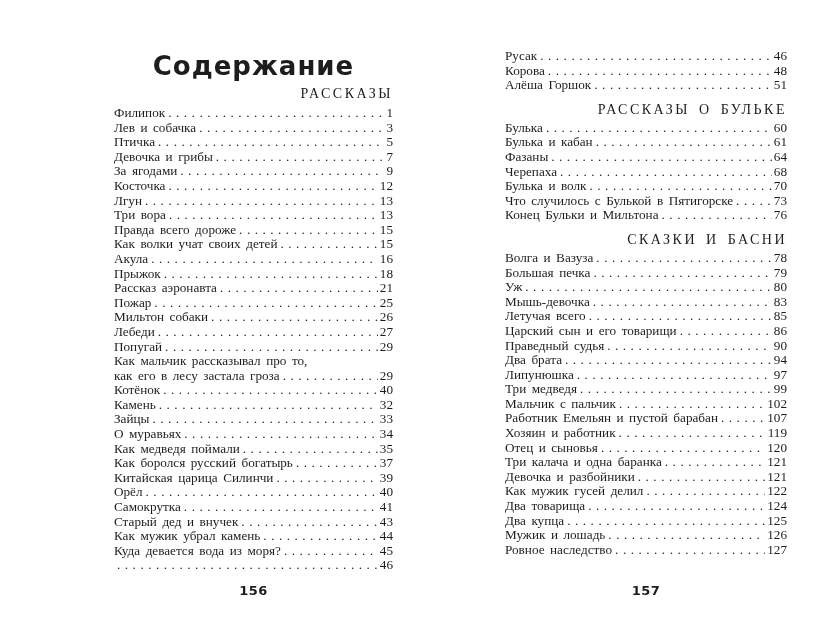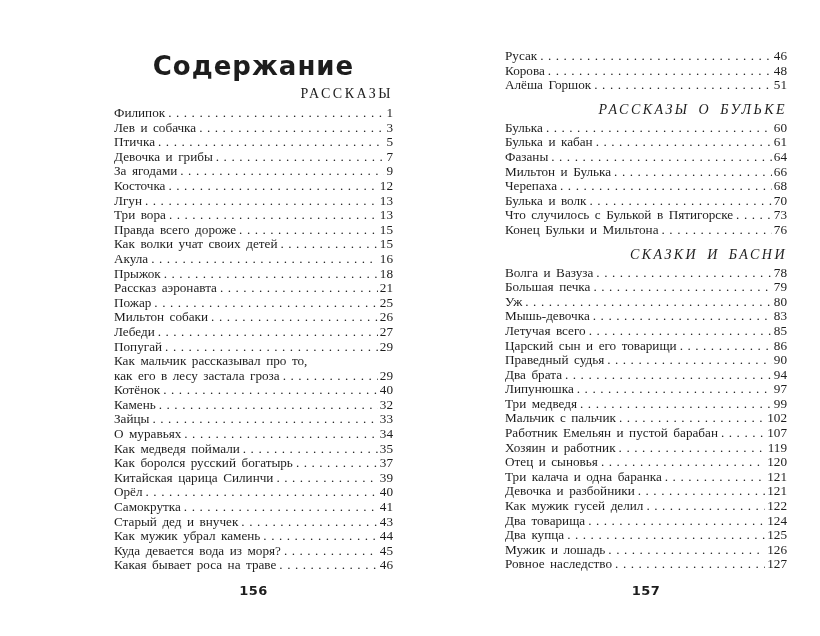--- a/index.html
+++ b/index.html
@@ -29,21 +29,21 @@
 
   .sec-heading {
     font-size: 14px;
     line-height: 17px;
     letter-spacing: 2.5px;
     word-spacing: 3px;
     text-align: right;
     white-space: nowrap;
   }
   .page-left  .sec-heading { margin: 4px 0 4px; }
-  .page-right .sec-heading { margin: 8px 0 3px; font-style: italic; }
+  .page-right .sec-heading { margin: 8px 0 3px; }
 
   .row { display: flex; align-items: baseline; }
   .row-plain { white-space: nowrap; word-spacing: 2.2px; }
   .t { white-space: nowrap; word-spacing: 2.2px; }
   .dots { flex: 1 1 auto; overflow: hidden; white-space: nowrap; padding: 0 1px 0 3px; }
   .dots::after {
     content: "....................................................................................";
     letter-spacing: 4.5px;
   }
   .n { white-space: nowrap; padding-left: 2px; }
@@ -212,21 +212,20 @@
           <span class="t">Как мужик убрал камень</span>
           <span class="dots"></span>
           <span class="n">44</span>
         </div>
         <div class="row">
           <span class="t">Куда девается вода из моря?</span>
           <span class="dots"></span>
           <span class="n">45</span>
         </div>
         <div class="row">
-          <span class="t">Какая бывает роса на траве</span>
           <span class="dots"></span>
           <span class="n">46</span>
         </div>
       </div>
     <div class="folio">156</div>
   </div>
 
   <div class="page page-right">
     <div class="sections" id="right-sections">
         <div class="row">
@@ -254,25 +253,20 @@
           <span class="t">Булька и кабан</span>
           <span class="dots"></span>
           <span class="n">61</span>
         </div>
         <div class="row">
           <span class="t">Фазаны</span>
           <span class="dots"></span>
           <span class="n">64</span>
         </div>
         <div class="row">
-          <span class="t">Мильтон и Булька</span>
-          <span class="dots"></span>
-          <span class="n">66</span>
-        </div>
-        <div class="row">
           <span class="t">Черепаха</span>
           <span class="dots"></span>
           <span class="n">68</span>
         </div>
         <div class="row">
           <span class="t">Булька и волк</span>
           <span class="dots"></span>
           <span class="n">70</span>
         </div>
         <div class="row">

